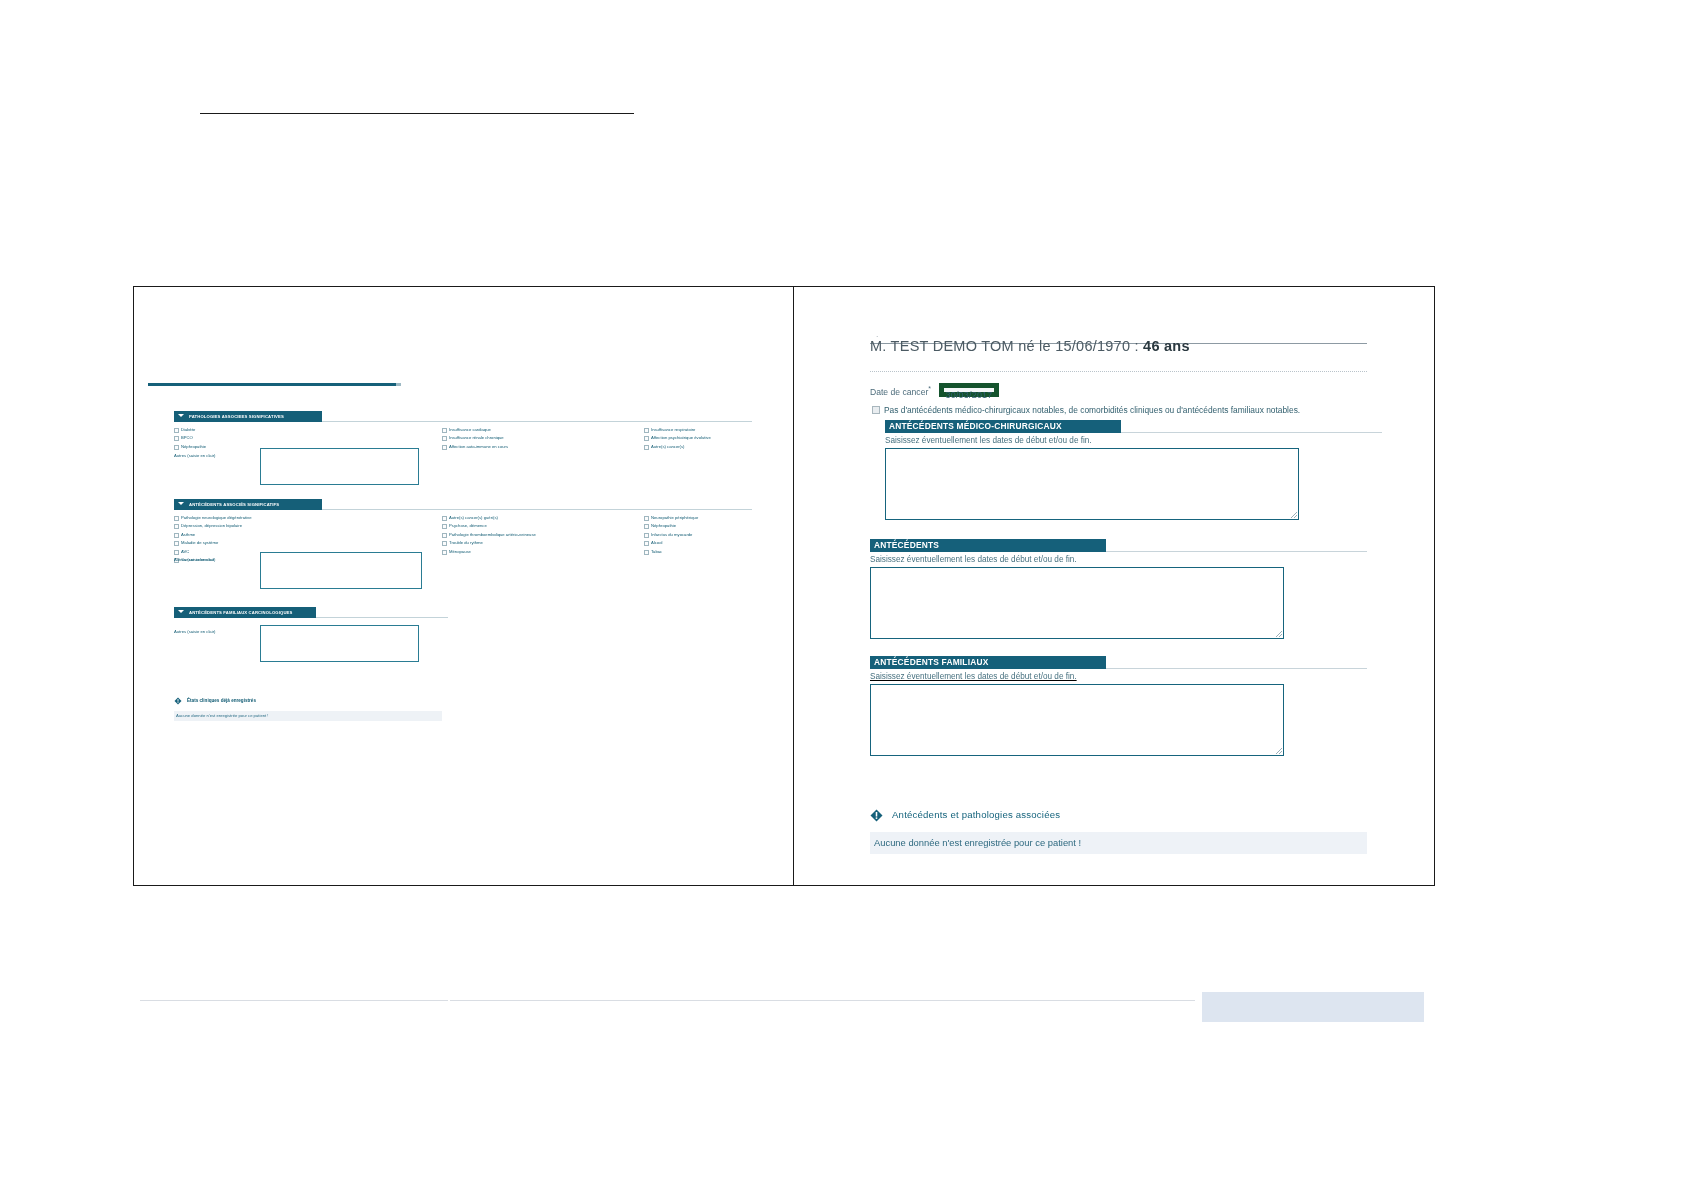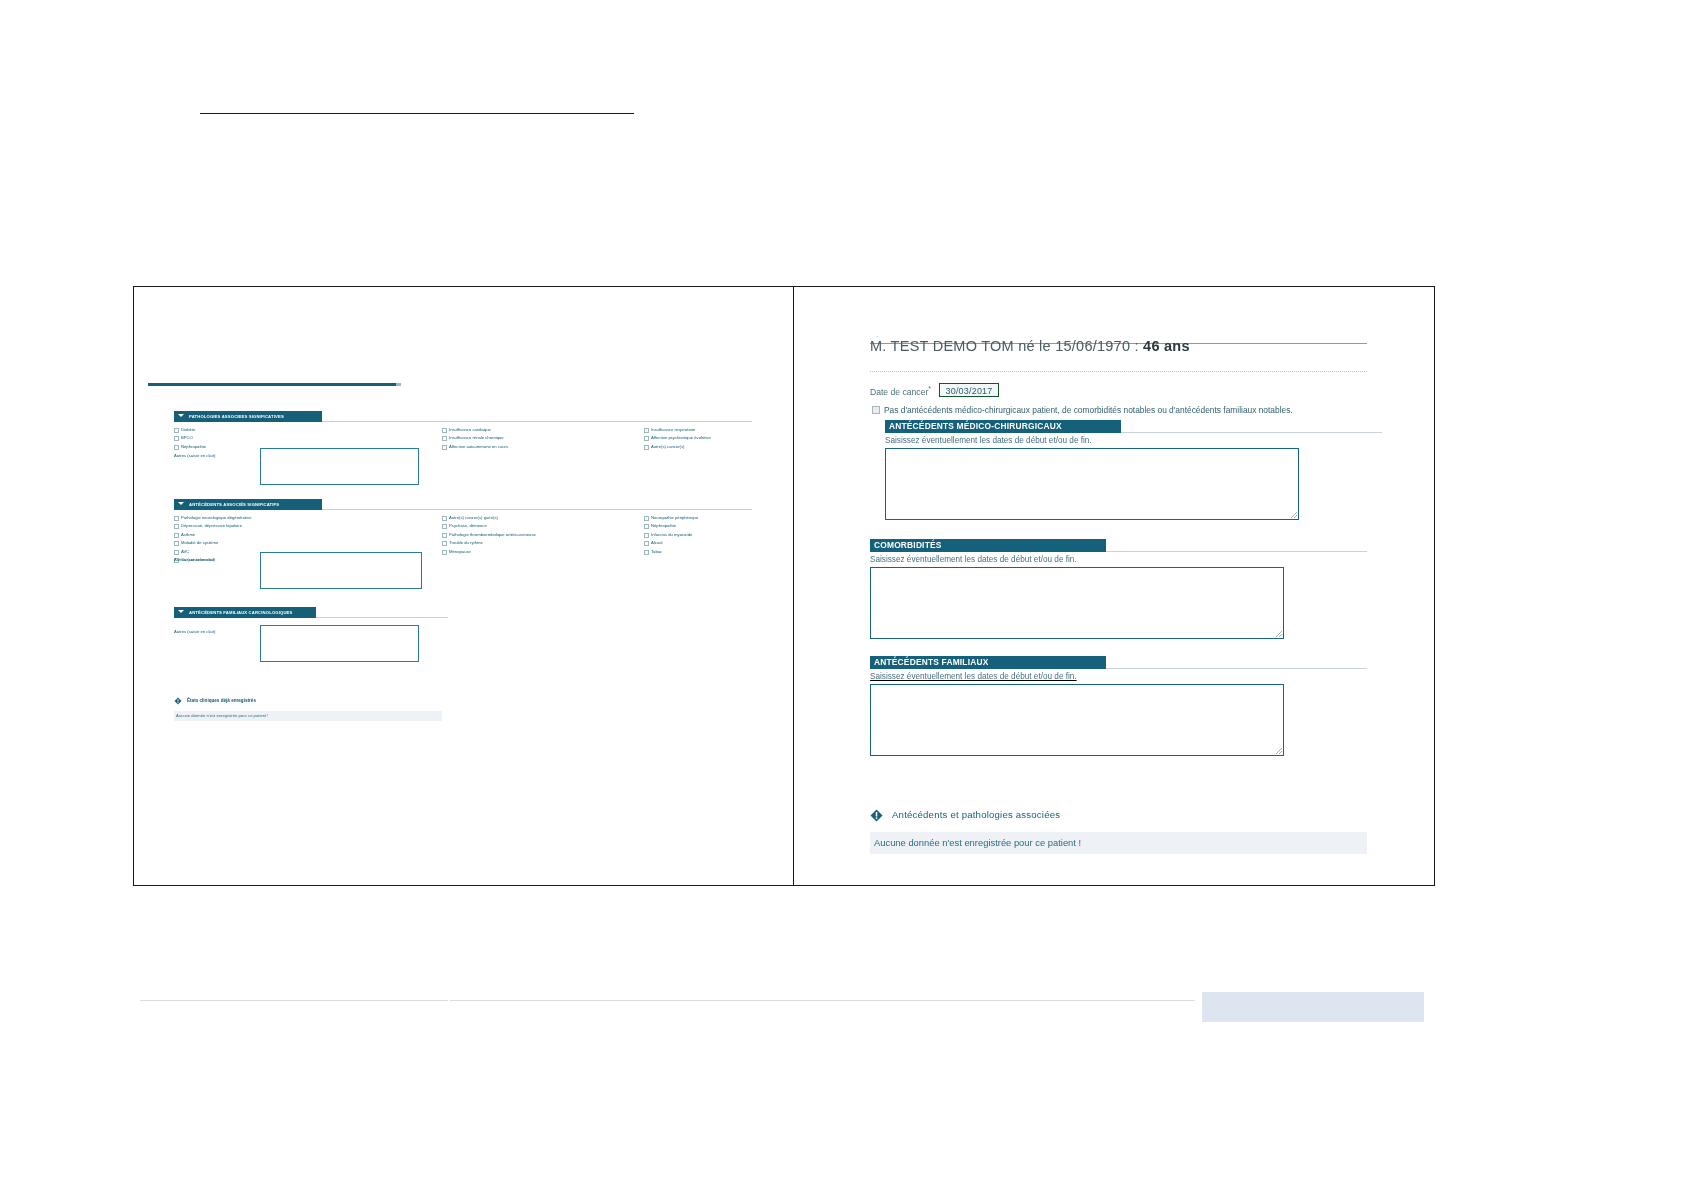--- a/index.html
+++ b/index.html
@@ -76,21 +76,21 @@
             letter-spacing:.25px;white-space:nowrap;}
   .rp-title b{color:#2b3940;font-weight:700;}
   .rp-rule-dot{position:absolute;left:870px;top:371px;width:497px;height:0;
                border-top:1px dotted #b9c3ca;}
 
   .rp-date-row{position:absolute;left:870px;top:384px;height:14px;}
   .rp-date-lbl{position:absolute;left:0;top:1px;font-size:8.6px;color:#4e6d7c;
                white-space:nowrap;}
   .rp-date-star{font-size:7px;vertical-align:super;color:#4e6d7c;}
   .rp-date-box{position:absolute;left:69px;top:-1px;width:60px;height:14px;
-               border:1px solid #14532d;background:#f4f7f8;
+               border:5px solid #14532d;background:#f4f7f8;
                font-size:9px;color:#2f5c70;text-align:center;line-height:14px;
                box-sizing:border-box;letter-spacing:.2px;}
 
   .rp-nocb{position:absolute;left:872px;top:404px;height:12px;}
   .rp-nocb-box{position:absolute;left:0;top:2px;width:6px;height:6px;
                border:0.8px solid #a8b6bd;background:#e9edf0;}
   .rp-nocb-txt{position:absolute;left:12px;top:0;font-size:8.4px;color:#33606f;
                white-space:nowrap;line-height:12px;}
 
   .rp-sec{position:absolute;left:870px;width:497px;}
@@ -239,35 +239,35 @@
 
   <div class="rp-date-row" style="width:200px;">
     <div class="rp-date-lbl">
       <span>Date de cancer</span><span class="rp-date-star">*</span>
     </div>
     <div class="rp-date-box">30/03/2017</div>
   </div>
 
   <div class="rp-nocb" style="width:480px;">
     <div class="rp-nocb-box"></div>
-    <div class="rp-nocb-txt">Pas d'antécédents médico-chirurgicaux patient, de comorbidités notables ou d'antécédents familiaux notables.</div>
+    <div class="rp-nocb-txt">Pas d'antécédents médico-chirurgicaux notables, de comorbidités cliniques ou d'antécédents familiaux notables.</div>
   </div>
 
   <div class="rp-sec" style="top:420px;padding-left:15px;">
     <div class="rp-sec-bar">
       <span>ANTÉCÉDENTS MÉDICO-CHIRURGICAUX</span>
       <div class="rp-sec-rule"></div>
     </div>
     <div class="rp-sec-help">Saisissez éventuellement les dates de début et/ou de fin.</div>
     <div class="rp-sec-ta"></div>
   </div>
 
   <div class="rp-sec" style="top:539px;">
     <div class="rp-sec-bar">
-      <span>COMORBIDITÉS</span>
+      <span>ANTÉCÉDENTS</span>
       <div class="rp-sec-rule"></div>
     </div>
     <div class="rp-sec-help">Saisissez éventuellement les dates de début et/ou de fin.</div>
     <div class="rp-sec-ta"></div>
   </div>
 
   <div class="rp-sec" style="top:656px;text-decoration:underline;">
     <div class="rp-sec-bar">
       <span>ANTÉCÉDENTS FAMILIAUX</span>
       <div class="rp-sec-rule"></div>

